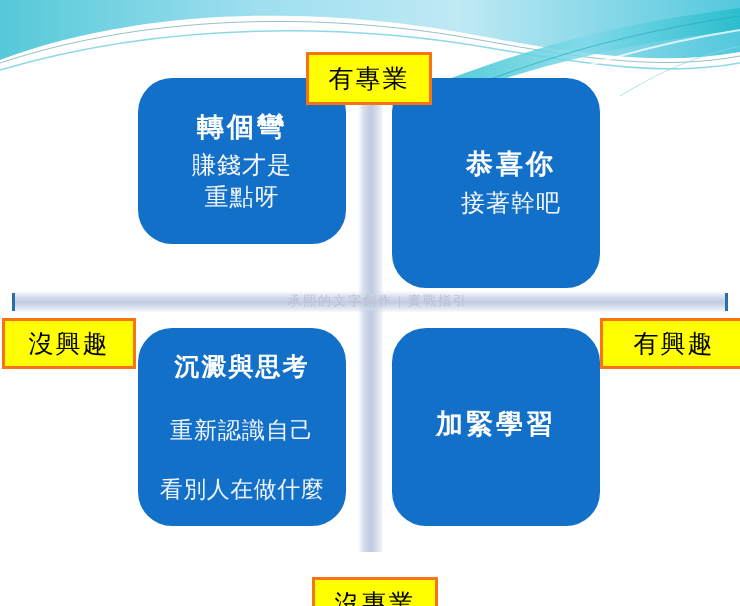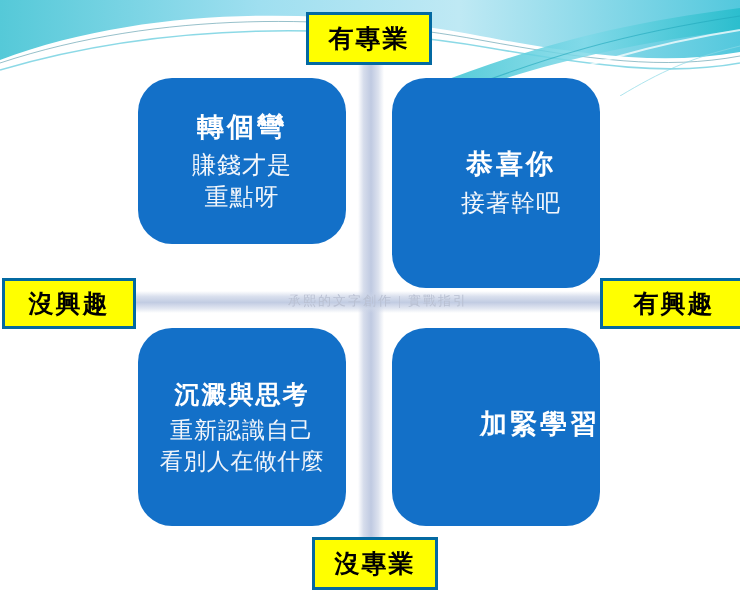--- a/index.html
+++ b/index.html
@@ -82,21 +82,21 @@
     flex-direction: column;
     align-items: center;
     justify-content: center;
     color: #ffffff;
     text-align: center;
     overflow: hidden;
   }
   .quad-tl { left: 138px;  top: 78px;  width: 208px; height: 166px; }
   .quad-tr { left: 392px;  top: 78px;  width: 208px; height: 210px; padding-left: 30px; }
   .quad-bl { left: 138px;  top: 328px; width: 208px; height: 198px; }
-  .quad-br { left: 392px;  top: 328px; width: 208px; height: 198px; align-items: flex-end; }
+  .quad-br { left: 392px;  top: 328px; width: 208px; height: 198px; }
 
   .q-title {
     font-size: 27px;
     font-weight: bold;
     letter-spacing: 3px;
     line-height: 1.28;
     color: #ffffff;
     margin-bottom: 5px;
     white-space: nowrap;
   }
@@ -107,35 +107,36 @@
     line-height: 1.32;
     color: #f2f6fb;
     white-space: nowrap;
   }
   .q-line.small {
     font-size: 21px;
     letter-spacing: 0.5px;
     color: #eef3fa;
   }
   .quad-bl .q-title { font-size: 25px; letter-spacing: 2px; }
-  .quad-bl .q-line  { font-size: 23px; }
+  .quad-bl .q-line  { font-size: 23px; margin-top: 28px; }
 
   
   .axis-label {
     position: absolute;
     background: #ffff00;
-    border: 3px solid #0369a1;
+    border: 3px solid #f97316;
     color: #000000;
     font-size: 25px;
-    font-weight: bold;
+    font-weight: normal;
     letter-spacing: 2px;
     display: flex;
     align-items: center;
     justify-content: center;
     white-space: nowrap;
+    margin-top: 40px;
   }
   .label-top    { left: 306px; top: 12px;   width: 126px; height: 53px; }
   .label-bottom { left: 312px; top: 537px;  width: 126px; height: 53px; }
   .label-left   { left: 2px;  top: 278px;  width: 134px; height: 51px; }
   .label-right  { left: 600px; top: 278px;  width: 148px; height: 51px; }
 
   
   .watermark {
     position: absolute;
     left: 0;

